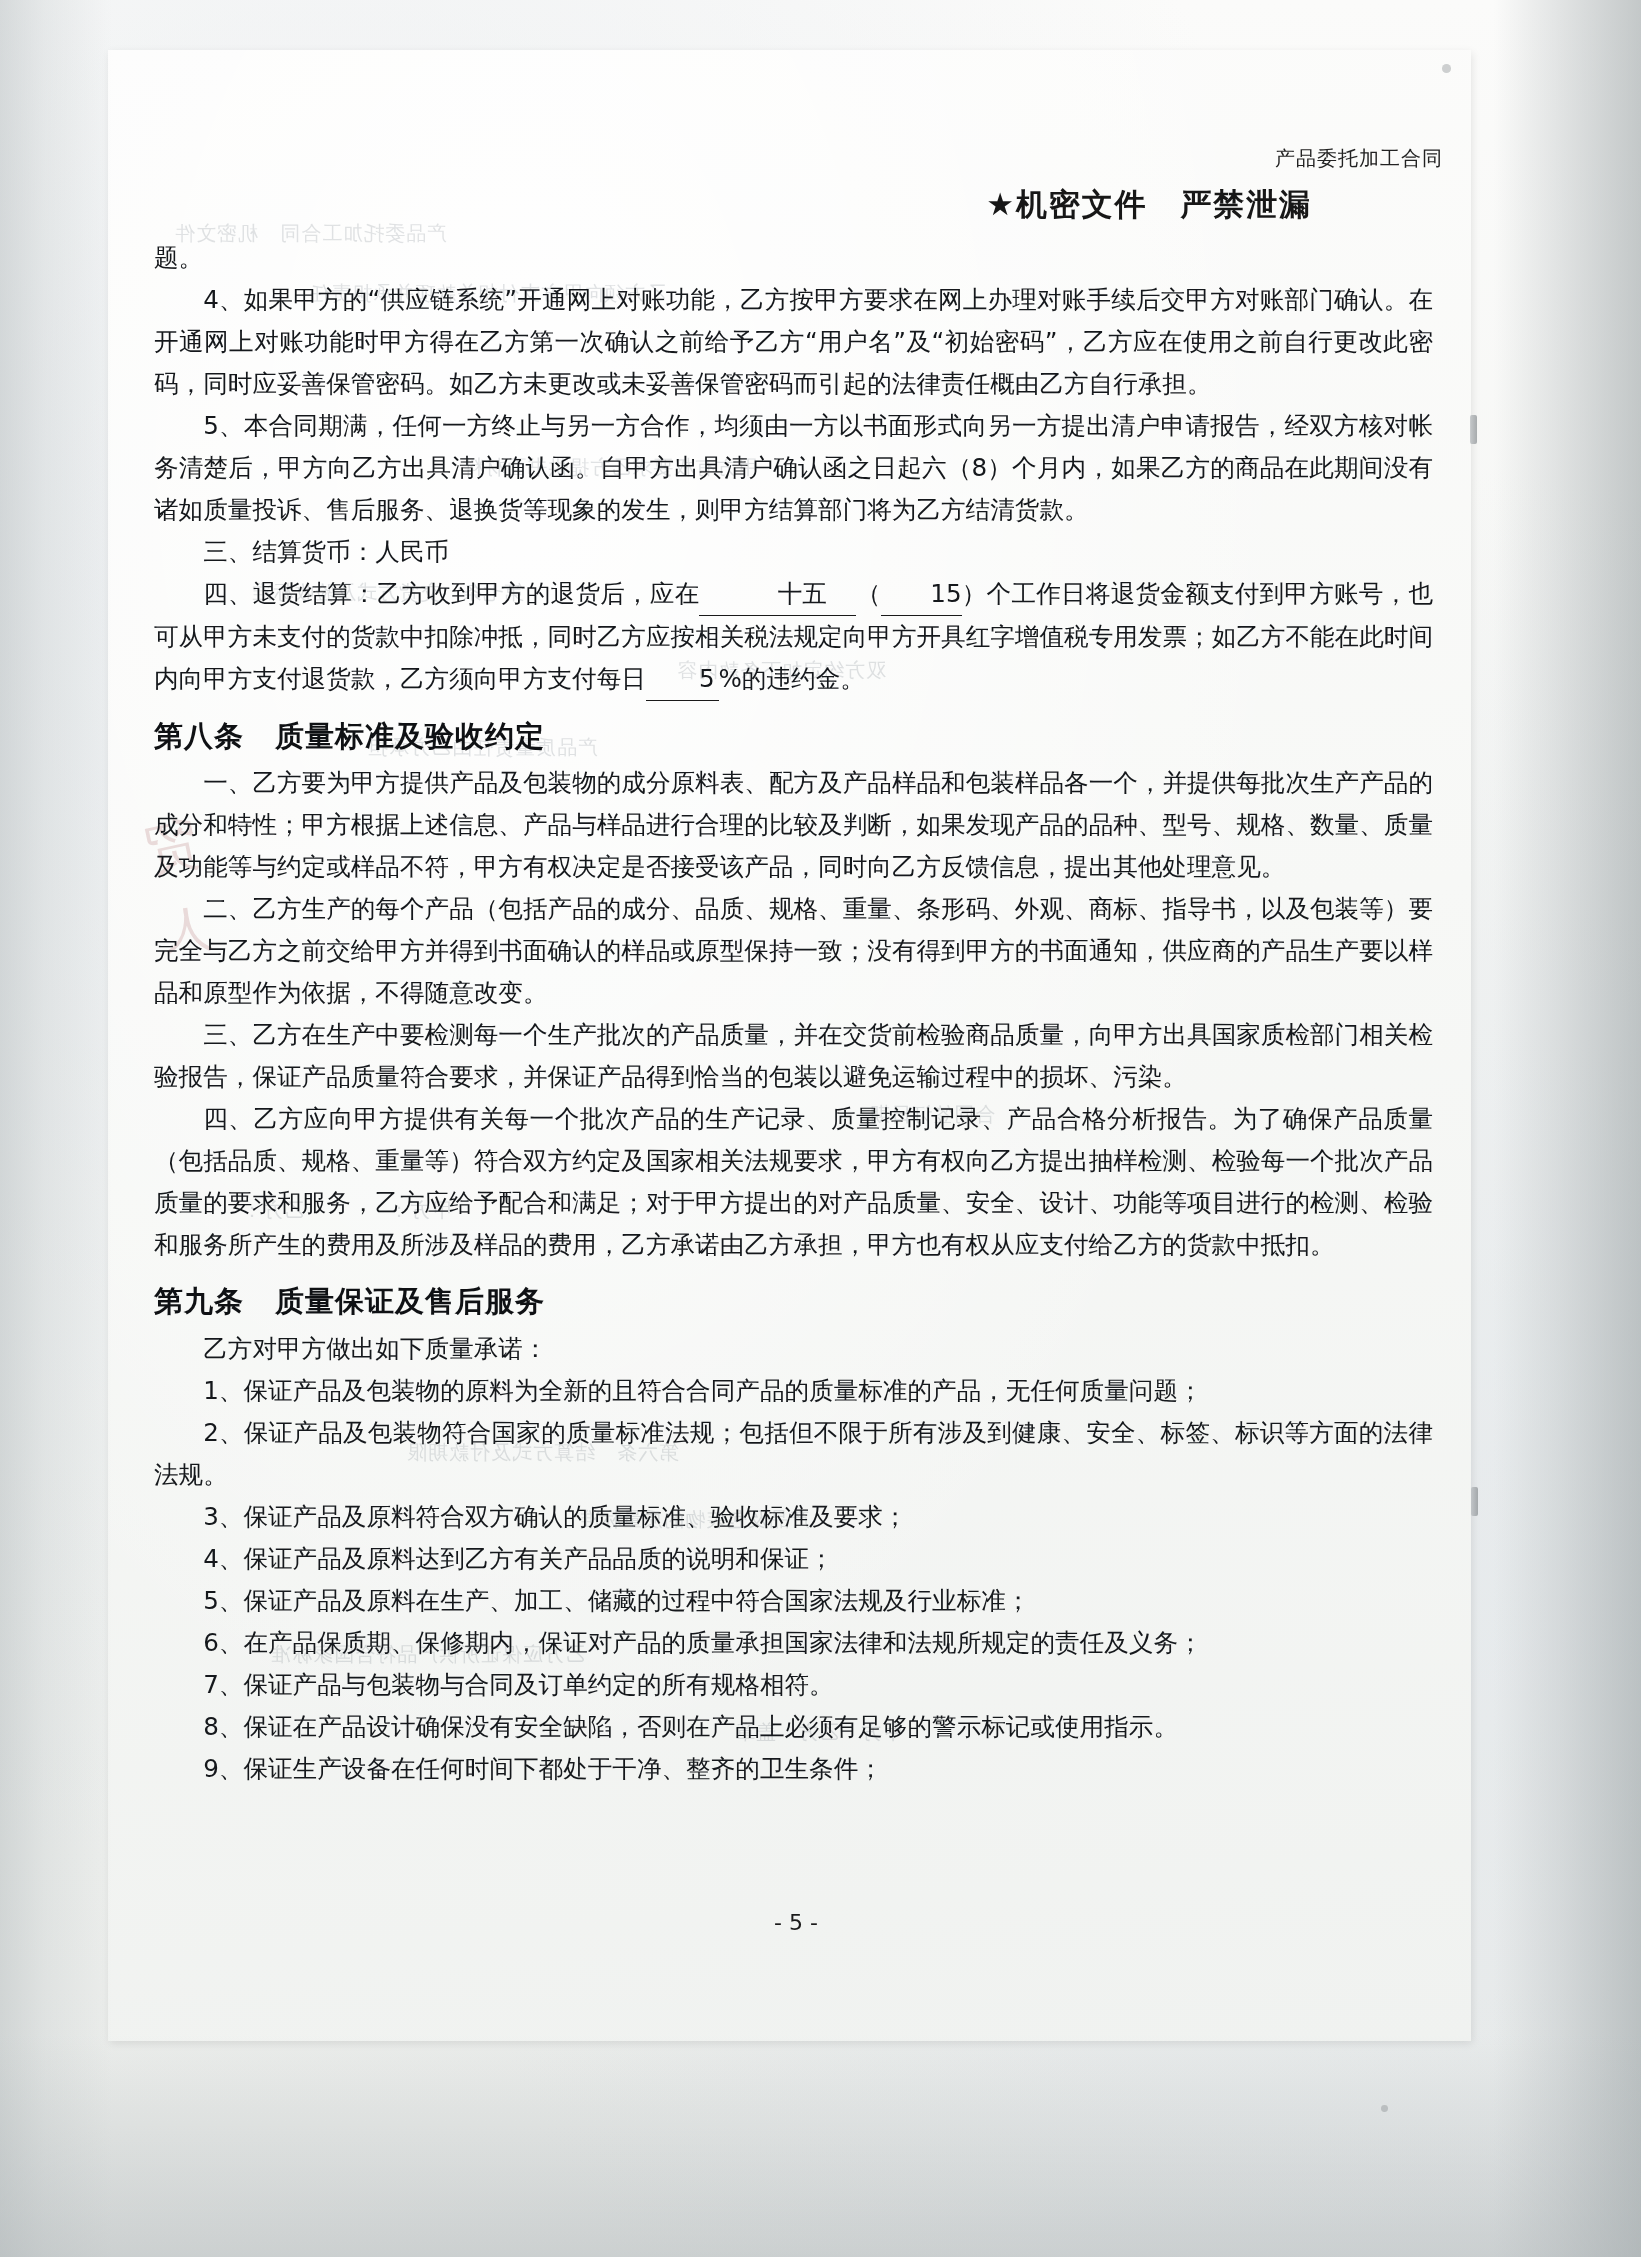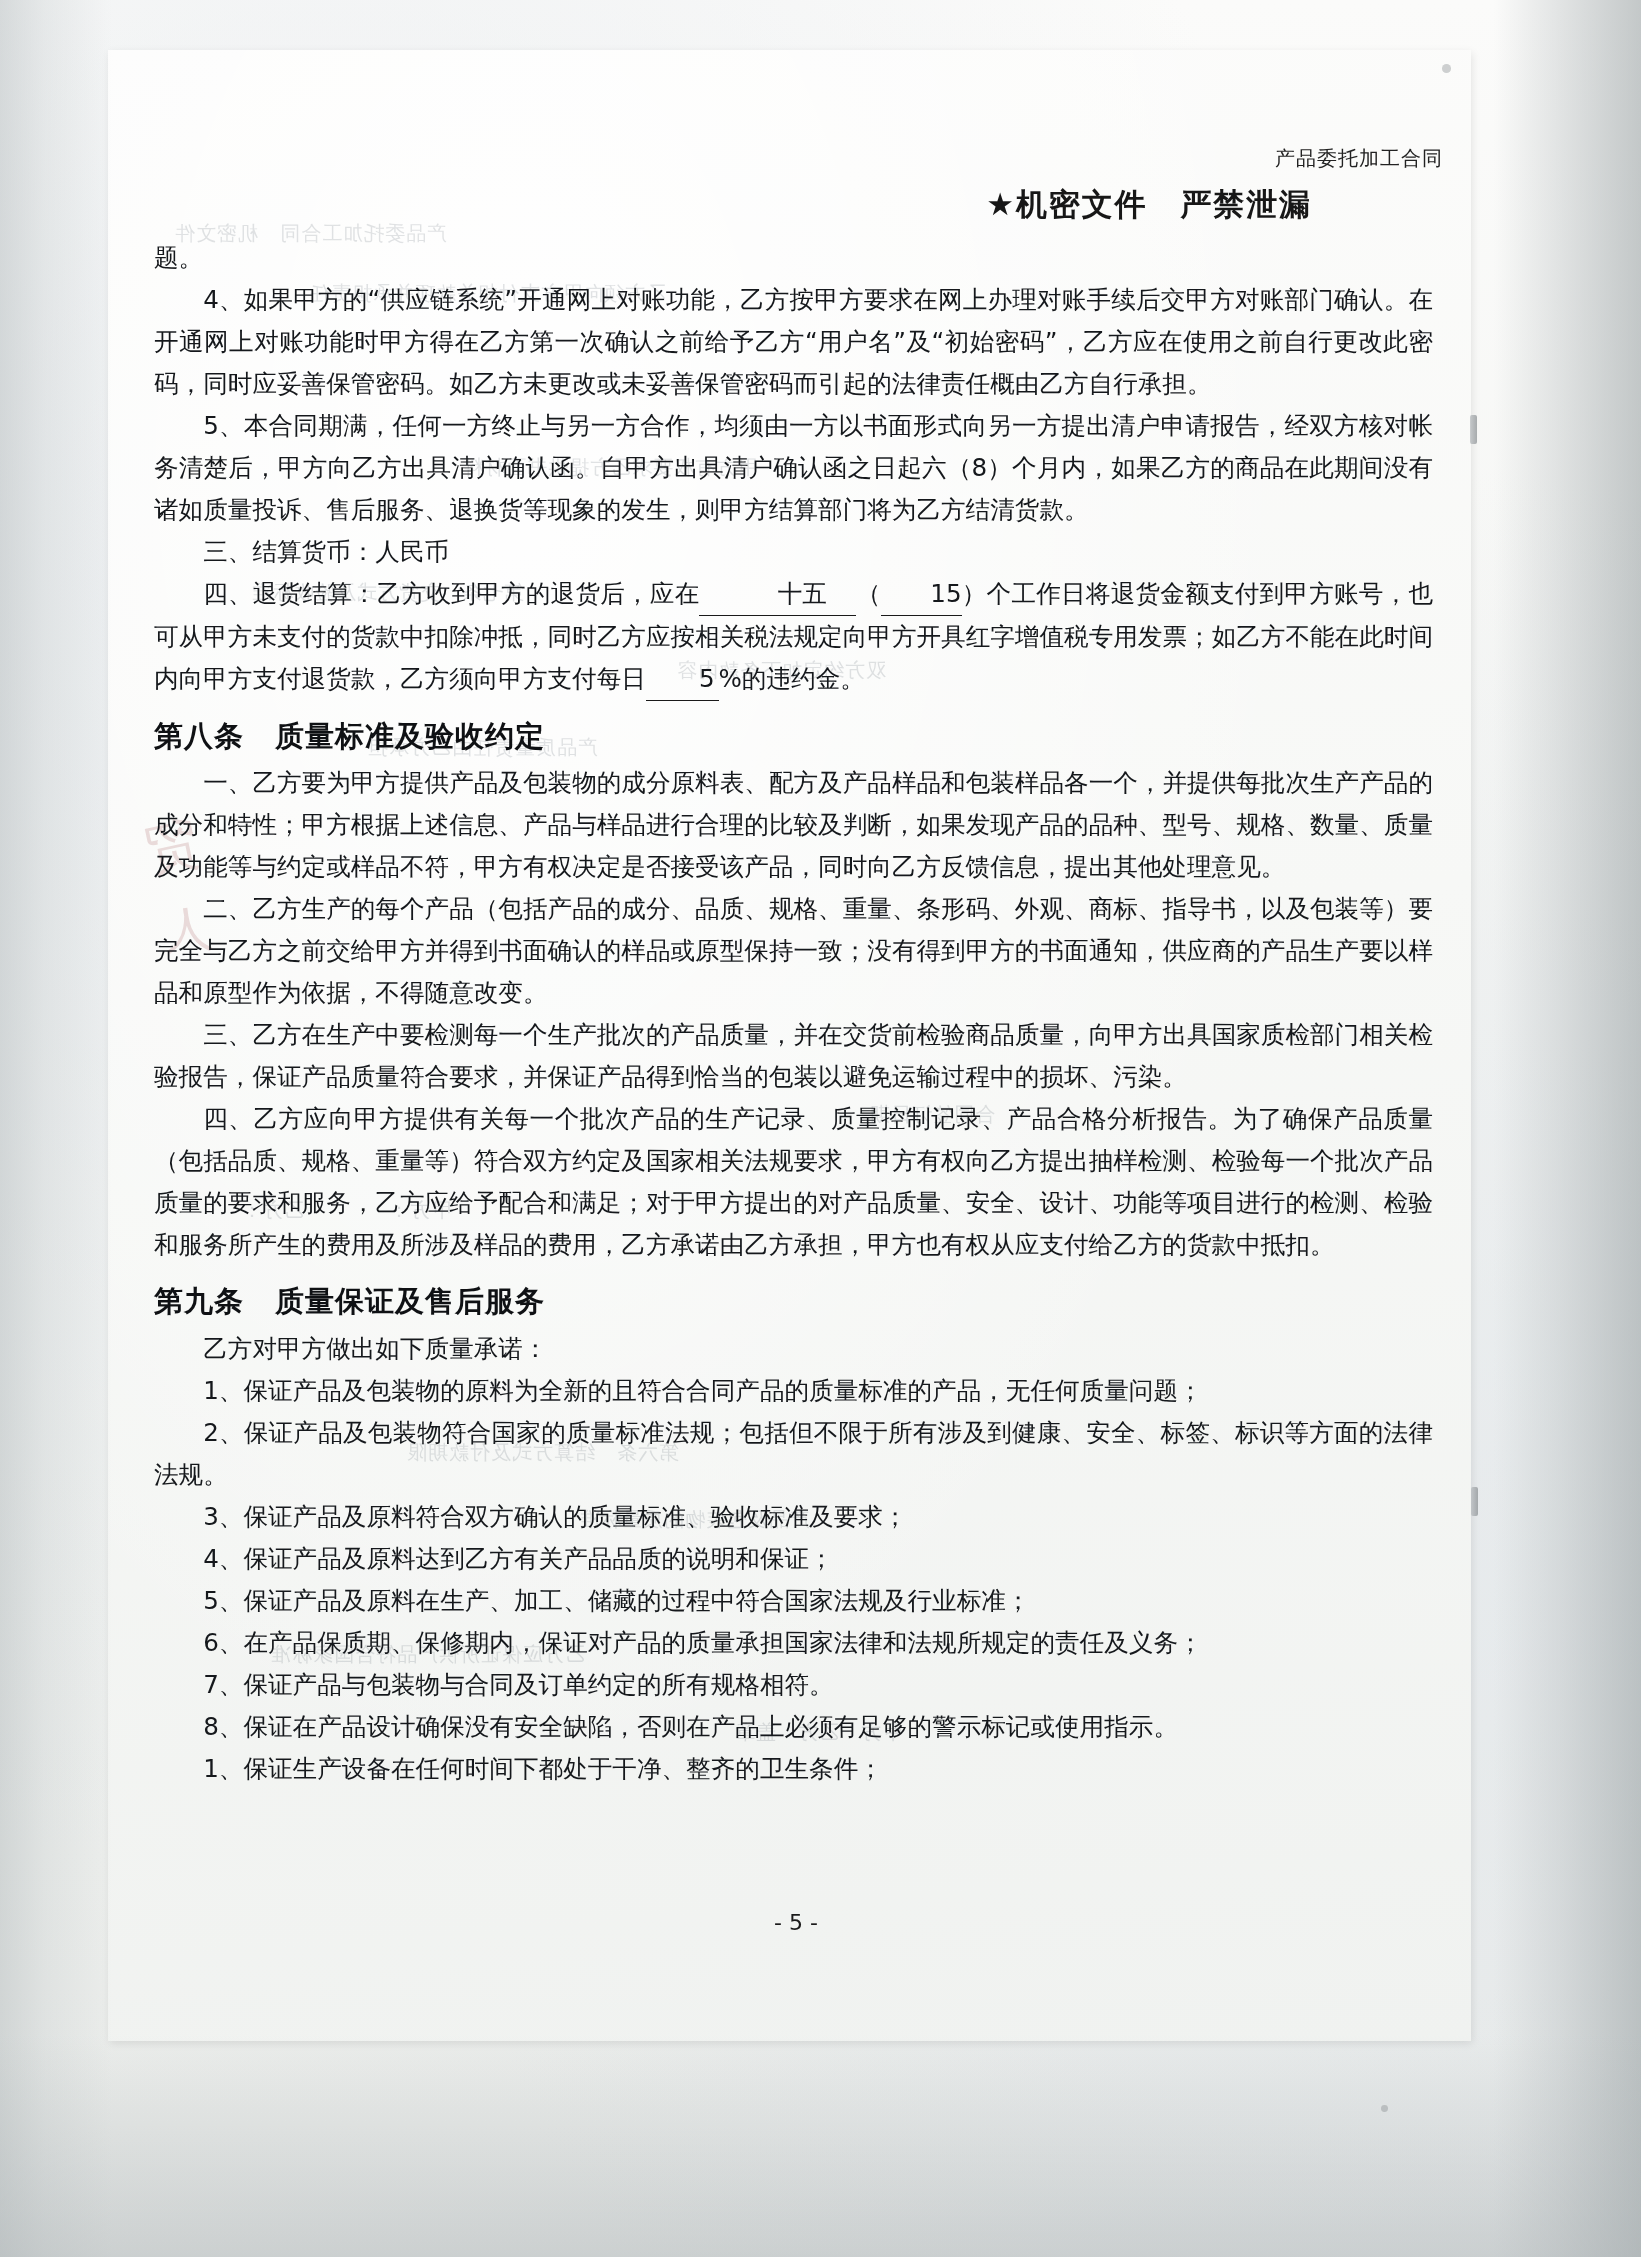--- a/index.html
+++ b/index.html
@@ -226,20 +226,20 @@
 
       <p class="ind">乙方对甲方做出如下质量承诺：</p>
       <p class="ind">1、保证产品及包装物的原料为全新的且符合合同产品的质量标准的产品，无任何质量问题；</p>
       <p class="ind">2、保证产品及包装物符合国家的质量标准法规；包括但不限于所有涉及到健康、安全、标签、标识等方面的法律法规。</p>
       <p class="ind">3、保证产品及原料符合双方确认的质量标准、验收标准及要求；</p>
       <p class="ind">4、保证产品及原料达到乙方有关产品品质的说明和保证；</p>
       <p class="ind">5、保证产品及原料在生产、加工、储藏的过程中符合国家法规及行业标准；</p>
       <p class="ind">6、在产品保质期、保修期内，保证对产品的质量承担国家法律和法规所规定的责任及义务；</p>
       <p class="ind">7、保证产品与包装物与合同及订单约定的所有规格相符。</p>
       <p class="ind">8、保证在产品设计确保没有安全缺陷，否则在产品上必须有足够的警示标记或使用指示。</p>
-      <p class="ind">1、保证生产设备在任何时间下都处于干净、整齐的卫生条件；</p>
+      <p class="ind">9、保证生产设备在任何时间下都处于干净、整齐的卫生条件；</p>
 
     </div>
 
     <div class="page-number">- 5 -</div>
   </div>
 </div>
 
 
 </body></html>

